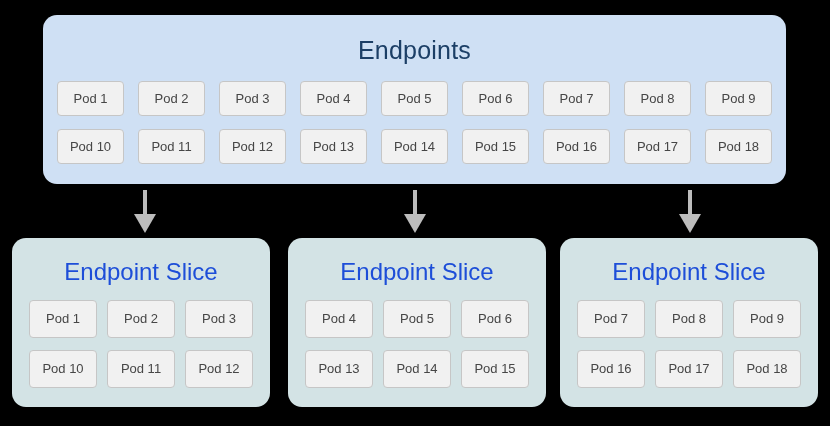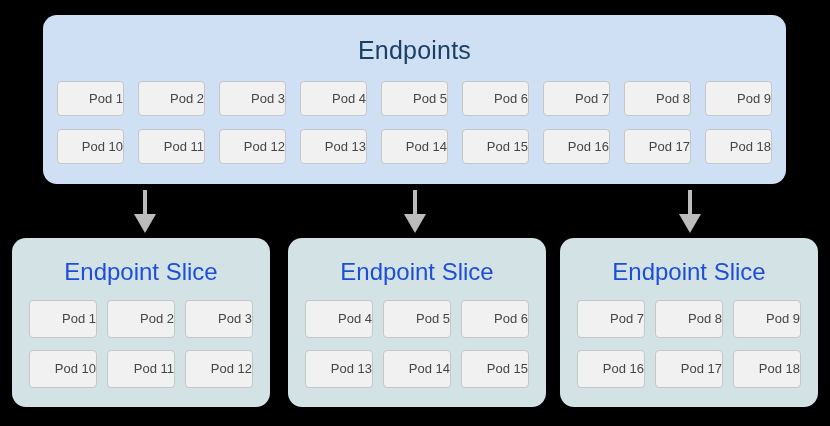--- a/index.html
+++ b/index.html
@@ -63,21 +63,21 @@
   .endpoints-row:last-child { margin-bottom: 0; }
 
   .pod {
     box-sizing: border-box;
     background: #f1f1f1;
     border: 1px solid #c6c6c6;
     border-radius: 4px;
     color: #464646;
     font-size: 13px;
     line-height: 33px;
-    text-align: right;
+    text-align: center;
     white-space: nowrap;
   }
   .endpoints-row .pod {
     width: 67px;
     height: 35px;
   }
 
   
   .arrow {
     position: absolute;

